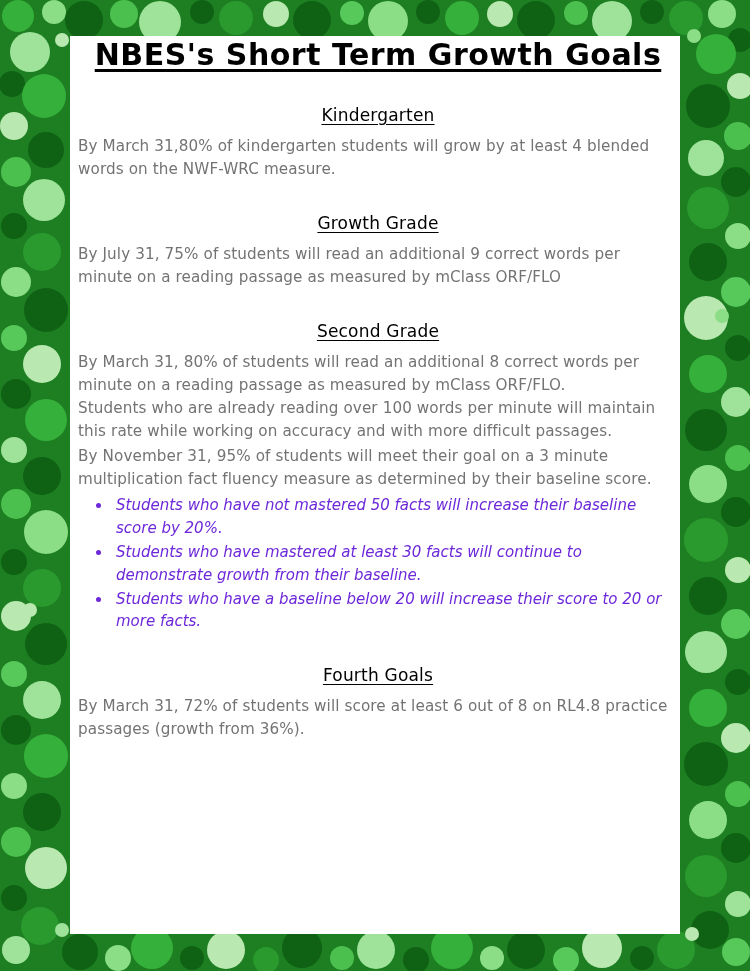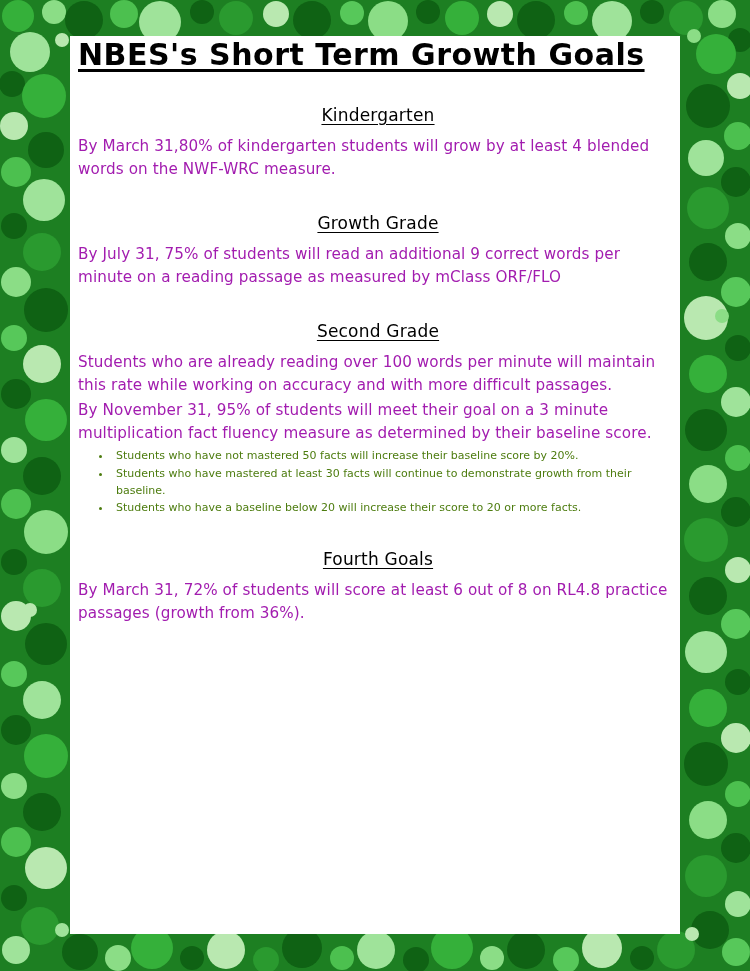--- a/index.html
+++ b/index.html
@@ -37,20 +37,21 @@
     top: 38px;
     width: 612px;
     height: 890px;
     box-sizing: border-box;
     padding: 0 6px;
   }
   .doc-title {
     font-family: "DejaVu Sans", sans-serif;
     font-size: 30px;
     font-weight: 700;
+    text-align: center;
     letter-spacing: .5px;
     text-decoration: underline;
     text-underline-offset: 4px;
     color: #000;
     margin: 0 0 6px 0;
     line-height: 1.15;
   }
   .section {
     margin-bottom: 2px;
   }
@@ -60,35 +61,36 @@
     text-align: center;
     text-decoration: underline;
     text-underline-offset: 3px;
     color: #000;
     margin: 32px 0 10px 0;
     letter-spacing: .2px;
   }
   .section-body {
     font-size: 15.2px;
     line-height: 1.52;
-    color: #a21caf;
+    color: #737373;
     margin: 0;
     letter-spacing: .1px;
   }
   ul.bullets {
     margin: 3px 0 0 0;
     padding-left: 34px;
     list-style: disc;
   }
   ul.bullets li {
-    font-size: 11px;
+    font-size: 15px;
     line-height: 1.52;
-    color: #4d7c0f;
+    color: #6d28d9;
     margin-bottom: 1px;
     padding-left: 4px;
+    font-style: italic;
   }
 </style>
 </head>
 <body>
 
 <div class="page">
 
   <div class="border-layer">
     <svg width="750" height="971" viewBox="0 0 750 971" xmlns="http://www.w3.org/2000/svg" aria-hidden="true">
       <defs>
@@ -233,20 +235,21 @@
       <p class="section-body">By March 31,80% of kindergarten students will grow by at least 4 blended words on the NWF-WRC measure.</p>
     </section>
 
     <section class="section">
       <h2 class="section-heading">Growth Grade</h2>
       <p class="section-body">By July 31, 75% of students will read an additional 9 correct words per minute on a reading passage as measured by mClass ORF/FLO</p>
     </section>
 
     <section class="section">
       <h2 class="section-heading">Second Grade</h2>
+      <p class="section-body">By March 31, 80% of students will read an additional 8 correct words per minute on a reading passage as measured by mClass ORF/FLO.</p>
       <p class="section-body">Students who are already reading over 100 words per minute will maintain this rate while working on accuracy and with more difficult passages.</p>
     </section>
 
     <section class="section">
       <p class="section-body">By November 31, 95% of students will meet their goal on a 3 minute multiplication fact fluency measure as determined by their baseline score.</p>
       <ul class="bullets">
         <li>Students who have not mastered 50 facts will increase their baseline score by 20%.</li>
         <li>Students who have mastered at least 30 facts will continue to demonstrate growth from their baseline.</li>
         <li>Students who have a baseline below 20 will increase their score to 20 or more facts.</li>
       </ul>

